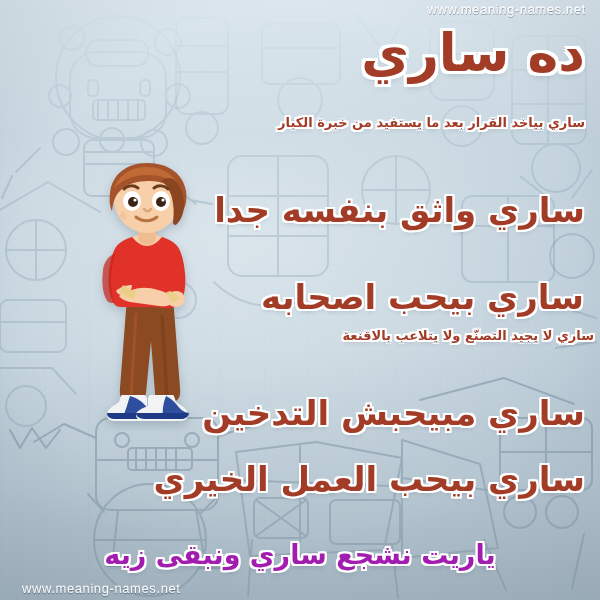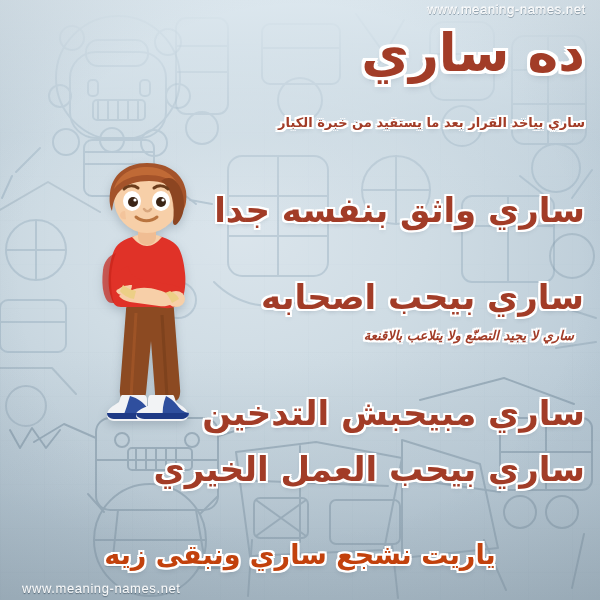--- a/index.html
+++ b/index.html
@@ -104,33 +104,33 @@
       -3px 3px 0 #ffffff, 3px 3px 0 #ffffff,
       -2px 0 0 #ffffff, 2px 0 0 #ffffff,
        0 4px 6px rgba(80,95,110,.25);
   }
   .ln-small{ font-size:13px; }
   .ln-big{ font-size:34px; }
 
   .ln-1{ position:absolute; top:116px; right:15px; }
   .ln-2{ position:absolute; top:193px; right:15px; }
   .ln-3{ position:absolute; top:258px; right:16px;margin-top:22px; }
-  .ln-4{ position:absolute; top:329px; right:26px;font-style:italic; }
+  .ln-4{ position:absolute; top:329px; right:6px; }
   .ln-5{ position:absolute; top:396px; right:15px; }
-  .ln-6{ position:absolute; top:452px; right:15px; }
+  .ln-6{ position:absolute; top:462px; right:15px; }
 
   .ln-footer{
     position:absolute;
     bottom:30px;
     left:0; right:0;
     text-align:center;
     font-family:"DejaVu Sans","Liberation Sans",sans-serif;
     font-weight:700;
     font-size:27px;
-    color:#c2410c;
+    color:#a21caf;
     white-space:nowrap;
     text-shadow:
       -2px 0 0 #ffffff, 2px 0 0 #ffffff,
        0 -2px 0 #ffffff, 0 2px 0 #ffffff,
       -2px -2px 0 #ffffff, 2px -2px 0 #ffffff,
       -2px 2px 0 #ffffff, 2px 2px 0 #ffffff,
        0 3px 5px rgba(60,80,95,.28);
   }
 
   

